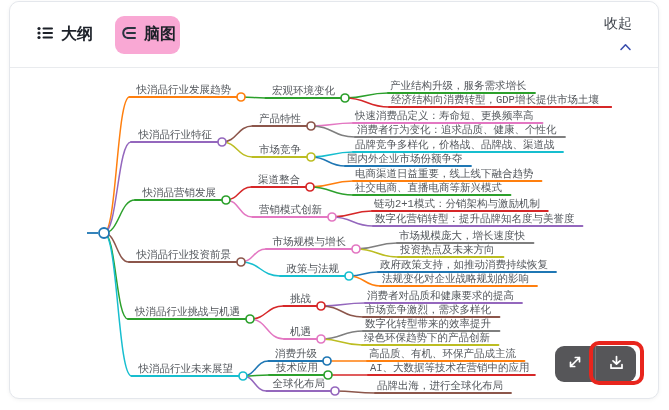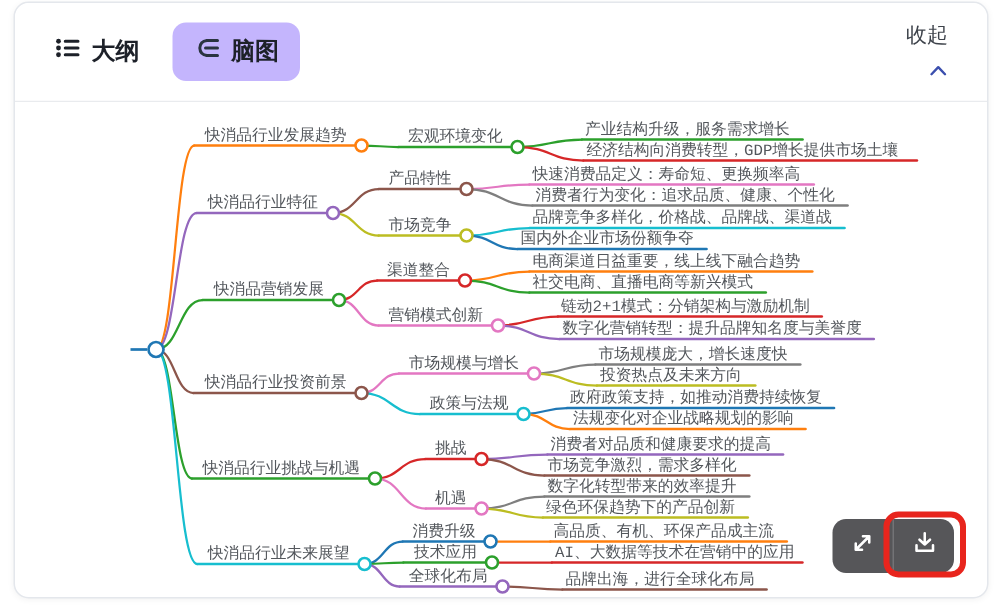--- a/index.html
+++ b/index.html
@@ -10,21 +10,21 @@
     background:#ffffff; border:1px solid #e4e7ec; border-radius:10px;
     box-shadow:0 1px 4px rgba(0,0,0,0.05);
   }
   .header {
     height:66px; display:flex; align-items:center; padding:0 26px;
     border-bottom:1px solid #e9ebee; border-radius:10px 10px 0 0; background:#fff;
   }
   .tab { display:flex; align-items:center; gap:7px; cursor:pointer;
     font-size:16px; font-weight:600; color:#1d2129;text-align:center; }
   .tab-outline { margin-right:22px; }
-  .tab-mindmap { background:#c4b5fd; border-radius:9px; padding:8px 14px; }
+  .tab-mindmap { background:#f9a8d4; border-radius:9px; padding:8px 4px; }
   .collapse { margin-left:auto; display:flex; align-items:flex-end; gap:6px;
     font-size:14px; color:#3e434b; cursor:pointer;flex-direction:column; }
   .map-area { position:absolute; left:0; top:67px; width:648px; height:330px; overflow:hidden;font-family:Liberation Mono, monospace; }
   svg.mindmap { position:absolute; left:-10px; top:-68px; width:669px; height:410px; }
   svg.mindmap text { font-size:10.5px; fill:#53575c; }
   .btn-group {
     position:absolute; left:555px; top:346px; width:81px; height:36px;
     background:#565659; border-radius:9px; display:flex; z-index:5;
   }
   .btn { flex:1; display:flex; align-items:center; justify-content:center; cursor:pointer; }

